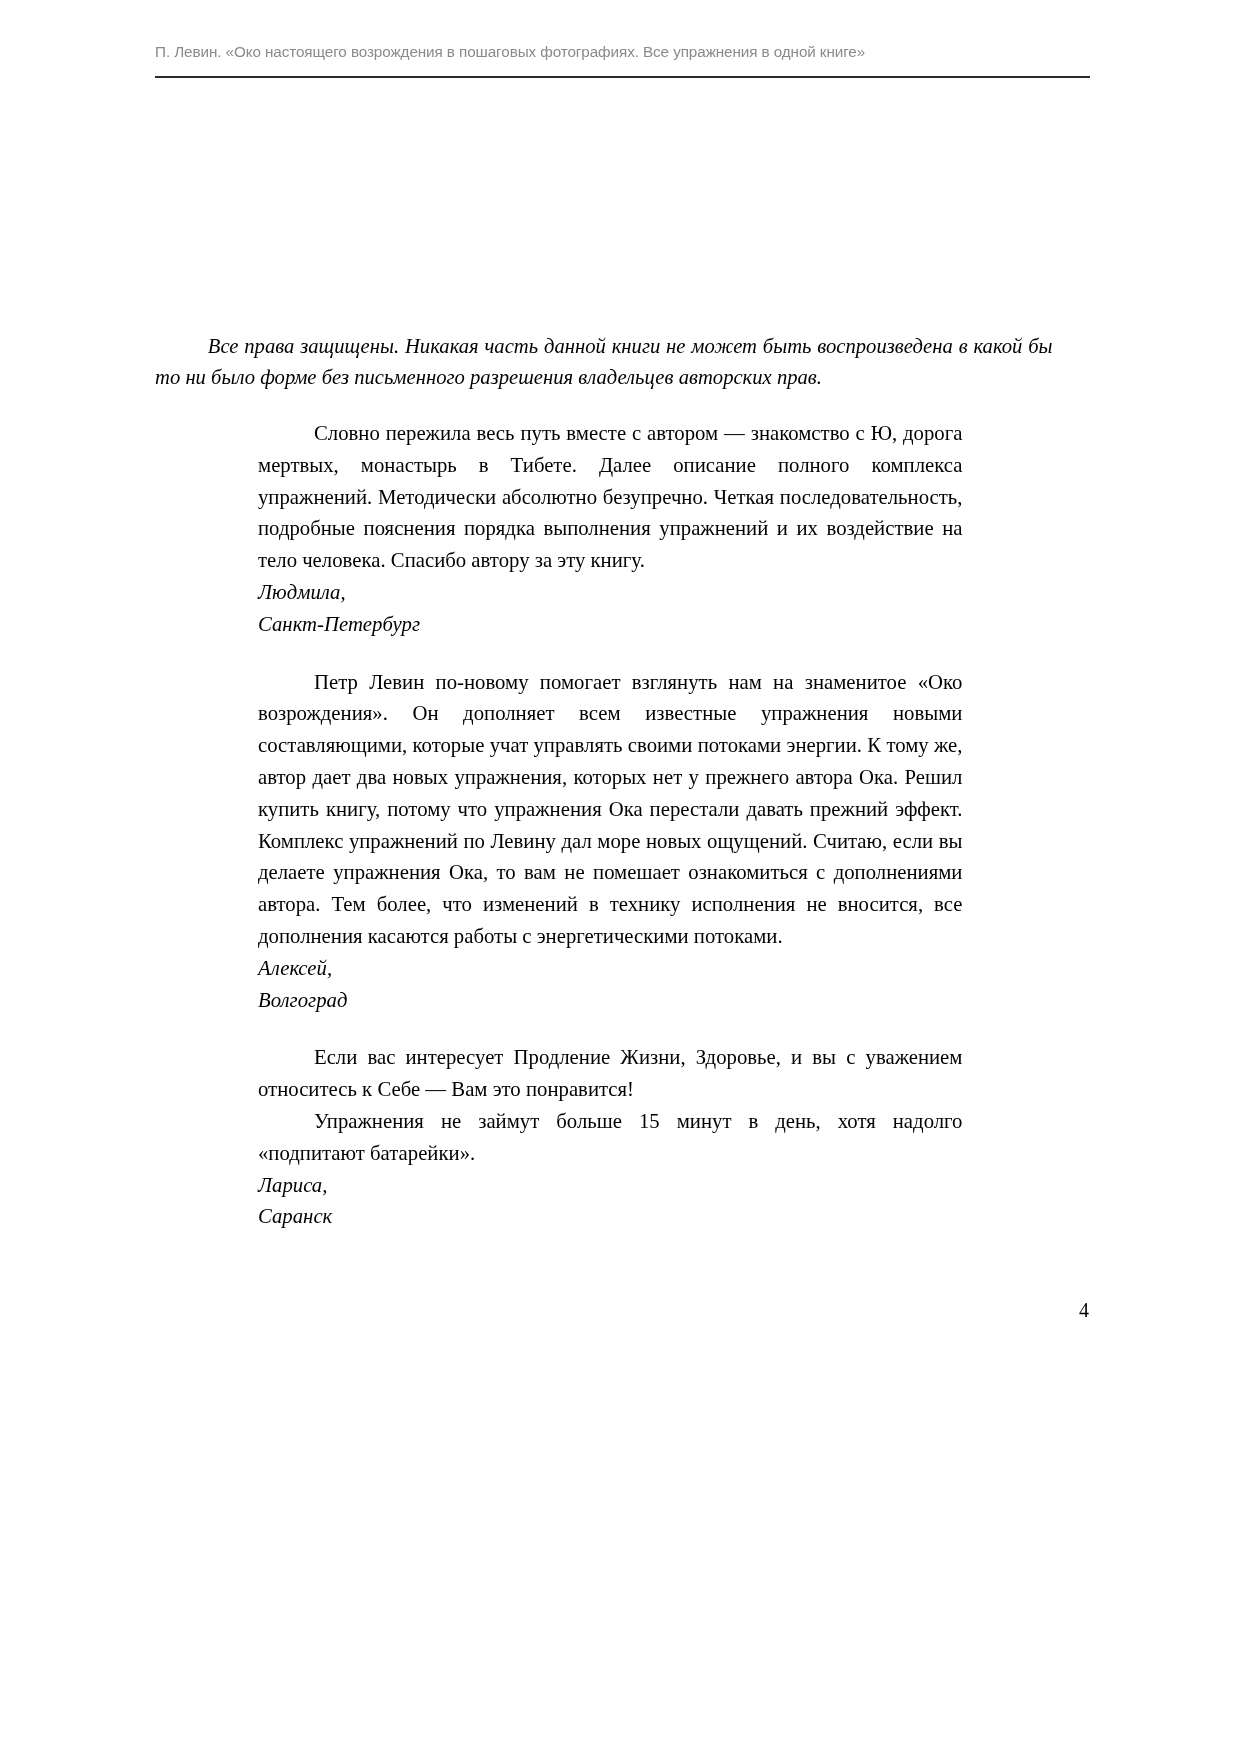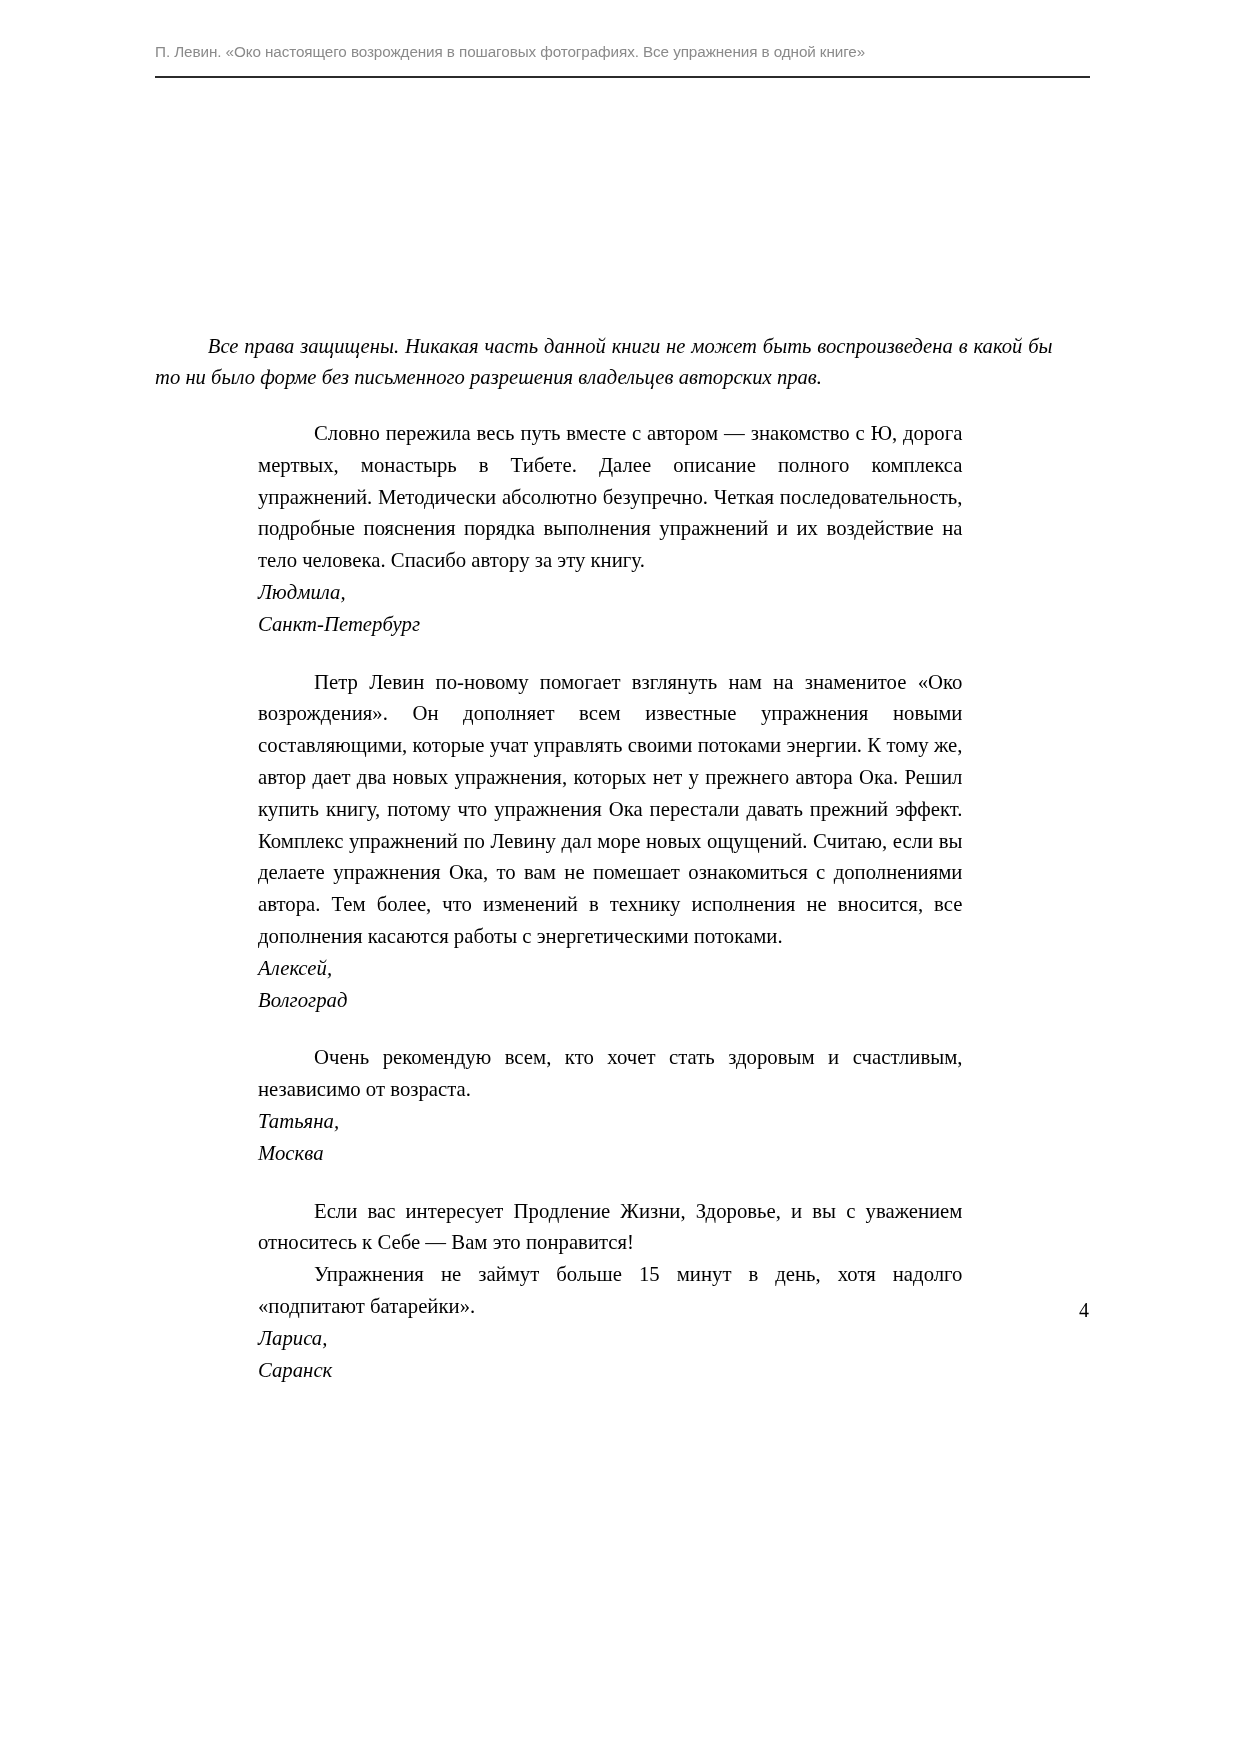--- a/index.html
+++ b/index.html
@@ -156,25 +156,20 @@
       <p class="sign">Людмила,</p>
       <p class="sign">Санкт-Петербург</p>
     </div>
 
     <div class="testimonial">
       <p class="body-par">Петр Левин по-новому помогает взглянуть нам на знаменитое «Око возрождения». Он дополняет всем известные упражнения новыми составляющими, которые учат управлять своими потоками энергии. К тому же, автор дает два новых упражнения, которых нет у прежнего автора Ока. Решил купить книгу, потому что упражнения Ока перестали давать прежний эффект. Комплекс упражнений по Левину дал море новых ощущений. Считаю, если вы делаете упражнения Ока, то вам не помешает ознакомиться с дополнениями автора. Тем более, что изменений в технику исполнения не вносится, все дополнения касаются работы с энергетическими потоками.</p>
       <p class="sign">Алексей,</p>
       <p class="sign">Волгоград</p>
     </div>
 
-    <div class="testimonial">
-      <p class="body-par">Очень рекомендую всем, кто хочет стать здоровым и счастливым, независимо от возраста.</p>
-      <p class="sign">Татьяна,</p>
-      <p class="sign">Москва</p>
-    </div>
 
     <div class="testimonial">
       <p class="body-par">Если вас интересует Продление Жизни, Здоровье, и вы с уважением относитесь к Себе — Вам это понравится!</p>
       <p class="body-par">Упражнения не займут больше 15 минут в день, хотя надолго «подпитают батарейки».</p>
       <p class="sign">Лариса,</p>
       <p class="sign">Саранск</p>
     </div>
 
   </div>
 

